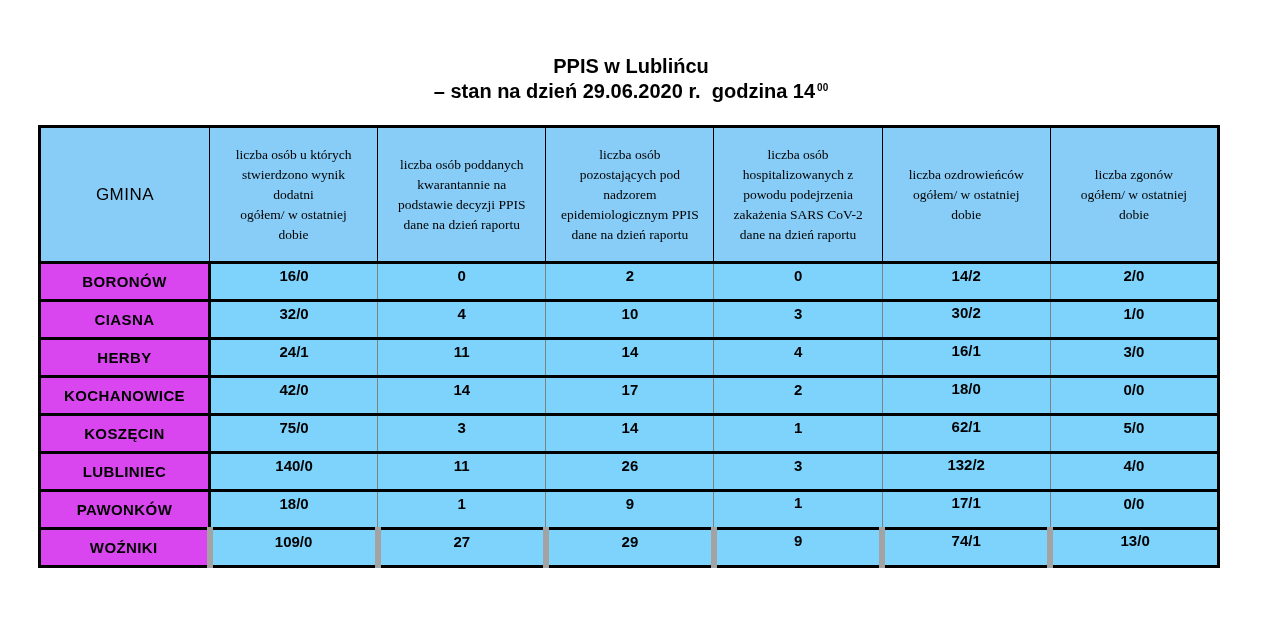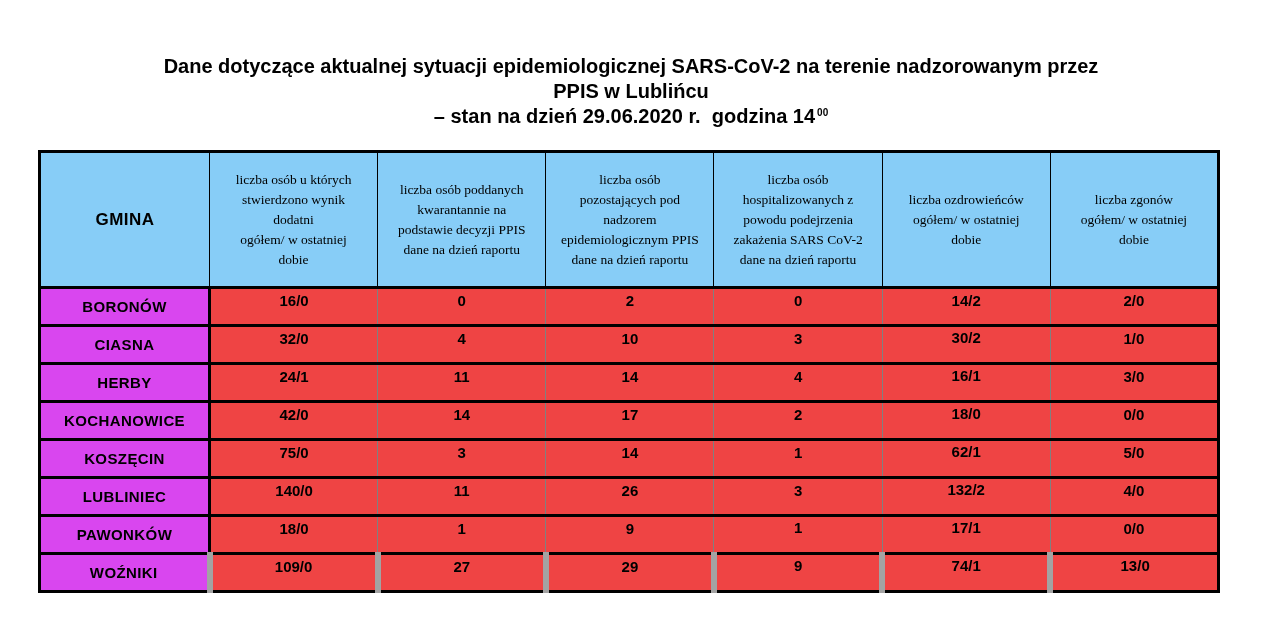--- a/index.html
+++ b/index.html
@@ -50,42 +50,42 @@
     border-right: 1px solid #000;
     border-top: 3px solid #000;
     border-bottom: 3px solid #000;
     height: 133px;
     vertical-align: middle;
     text-align: center;
     padding: 0 6px;
   }
   th.hdr.gmina-hdr {
     font-size: 17px;
-    font-weight: bold;
+    font-weight: normal;
     letter-spacing: 0.5px;
     font-family: "Liberation Sans", sans-serif;
   }
   th.hdr .col-desc {
     font-family: "Liberation Serif", serif;
     font-weight: normal;
     font-size: 13.5px;
     line-height: 20px;
     white-space: pre-line;
   }
   td.gmina {
     background: #d946ef;
     border: 3px solid #000;
     text-align: center;
     vertical-align: middle;
     font-weight: bold;
     font-size: 15px;
     letter-spacing: 0.4px;
   }
   td.val {
-    background: #ef4444;
+    background: #7dd3fc;
     border-left: 1px solid #808080;
     border-right: 1px solid #808080;
     border-top: 3px solid #000;
     border-bottom: 3px solid #000;
     text-align: center;
     vertical-align: top;
     padding-top: 3px;
     height: 31px;
     font-weight: bold;
     font-size: 15px;
@@ -98,21 +98,20 @@
     border-left: 6px solid #a3a3a3;
     border-right: 3px solid #000;
   }
 </style>
 </head>
 <body>
 
 <div class="page">
 
   <div class="doc-title">
-    <p class="t-line">Dane dotyczące aktualnej sytuacji epidemiologicznej SARS-CoV-2 na terenie nadzorowanym przez</p>
     <p class="t-line">PPIS w Lublińcu</p>
     <p class="t-line"><span>– stan na dzień 29.06.2020 r.&nbsp; godzina 14</span><span class="sup-hours">00</span></p>
   </div>
 
   <table class="report">
     <colgroup>
       <col class="c-gmina">
         <col>
         <col>
         <col>

